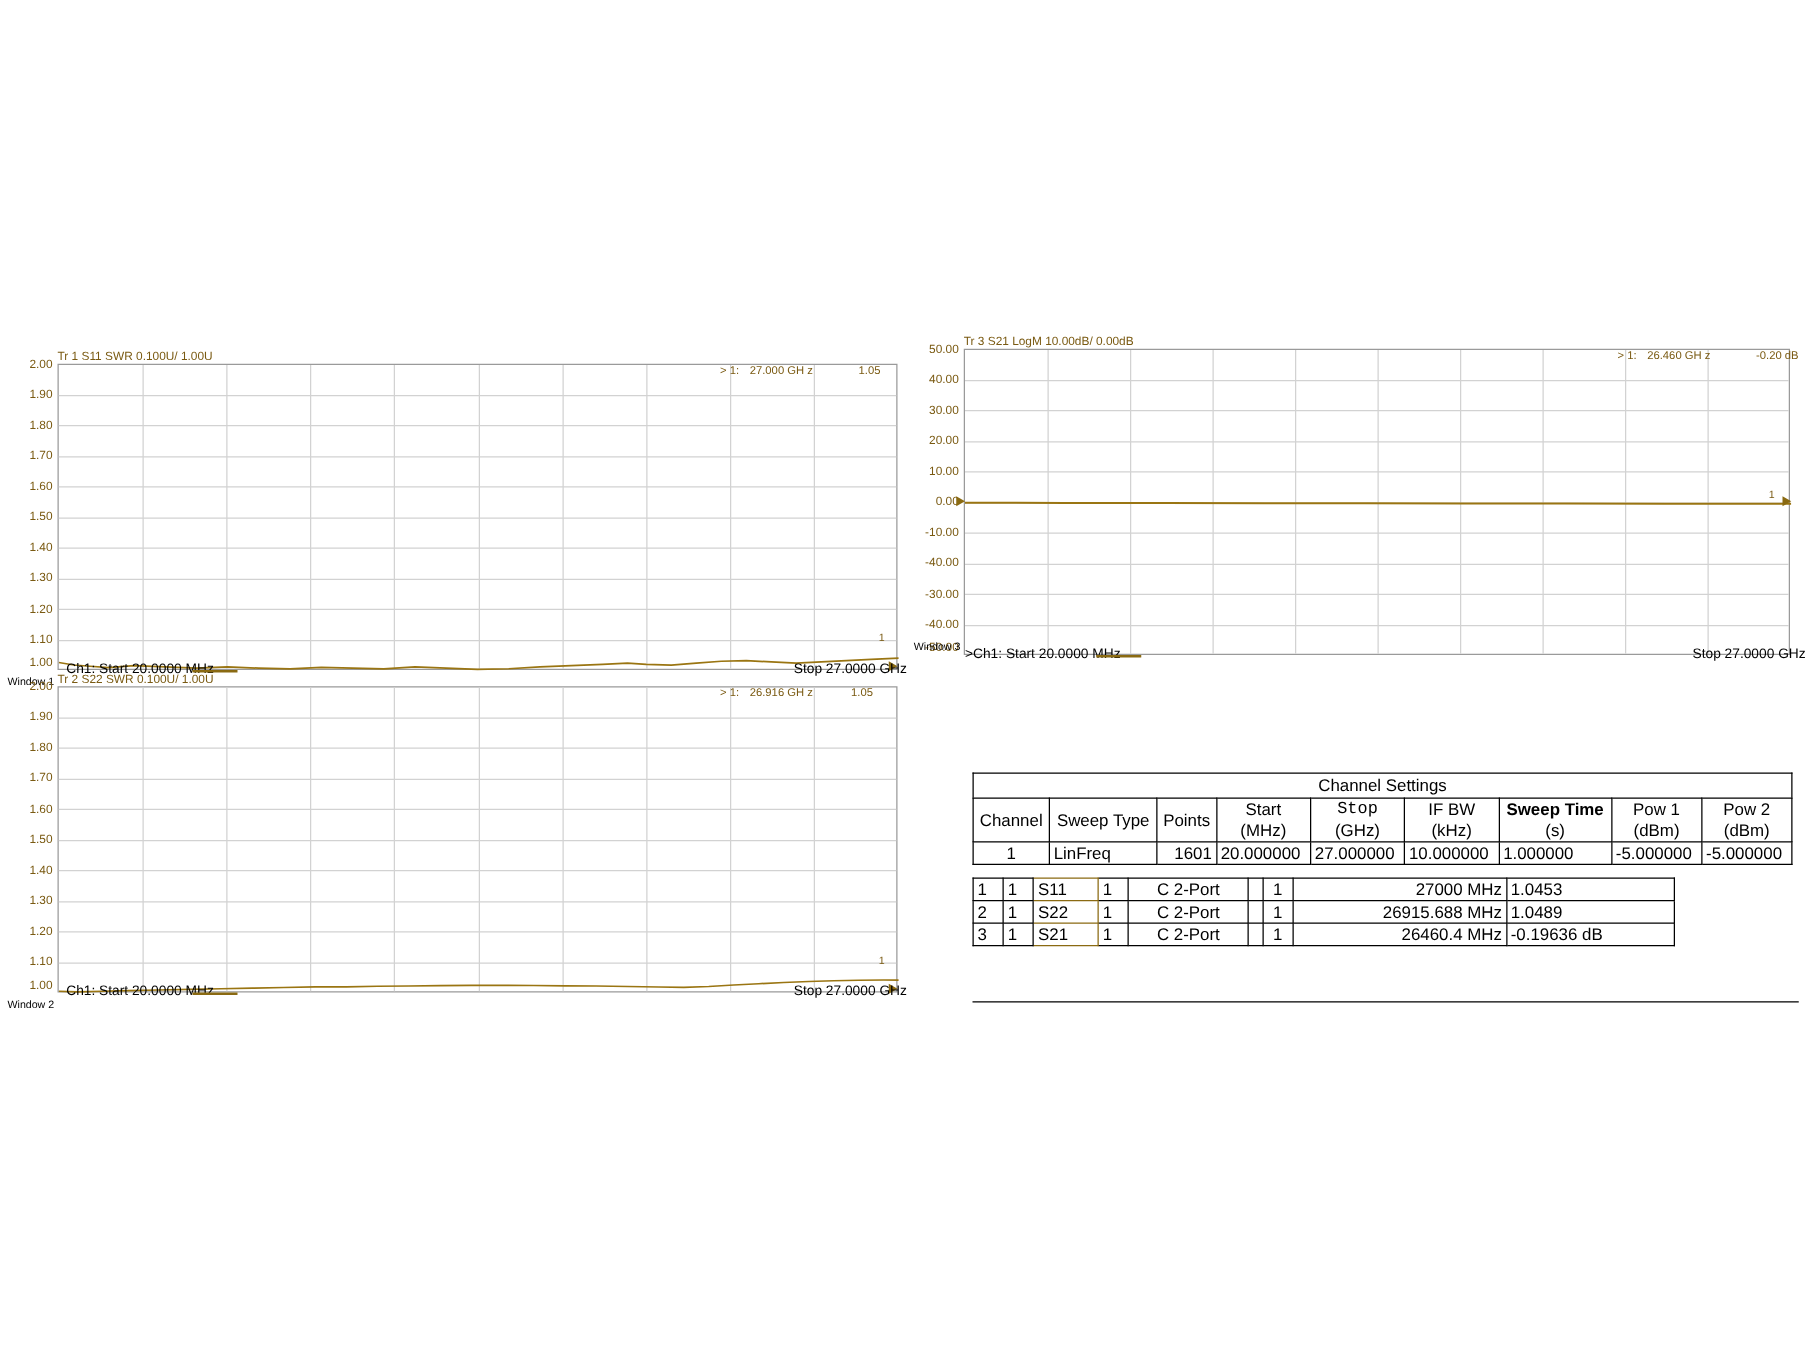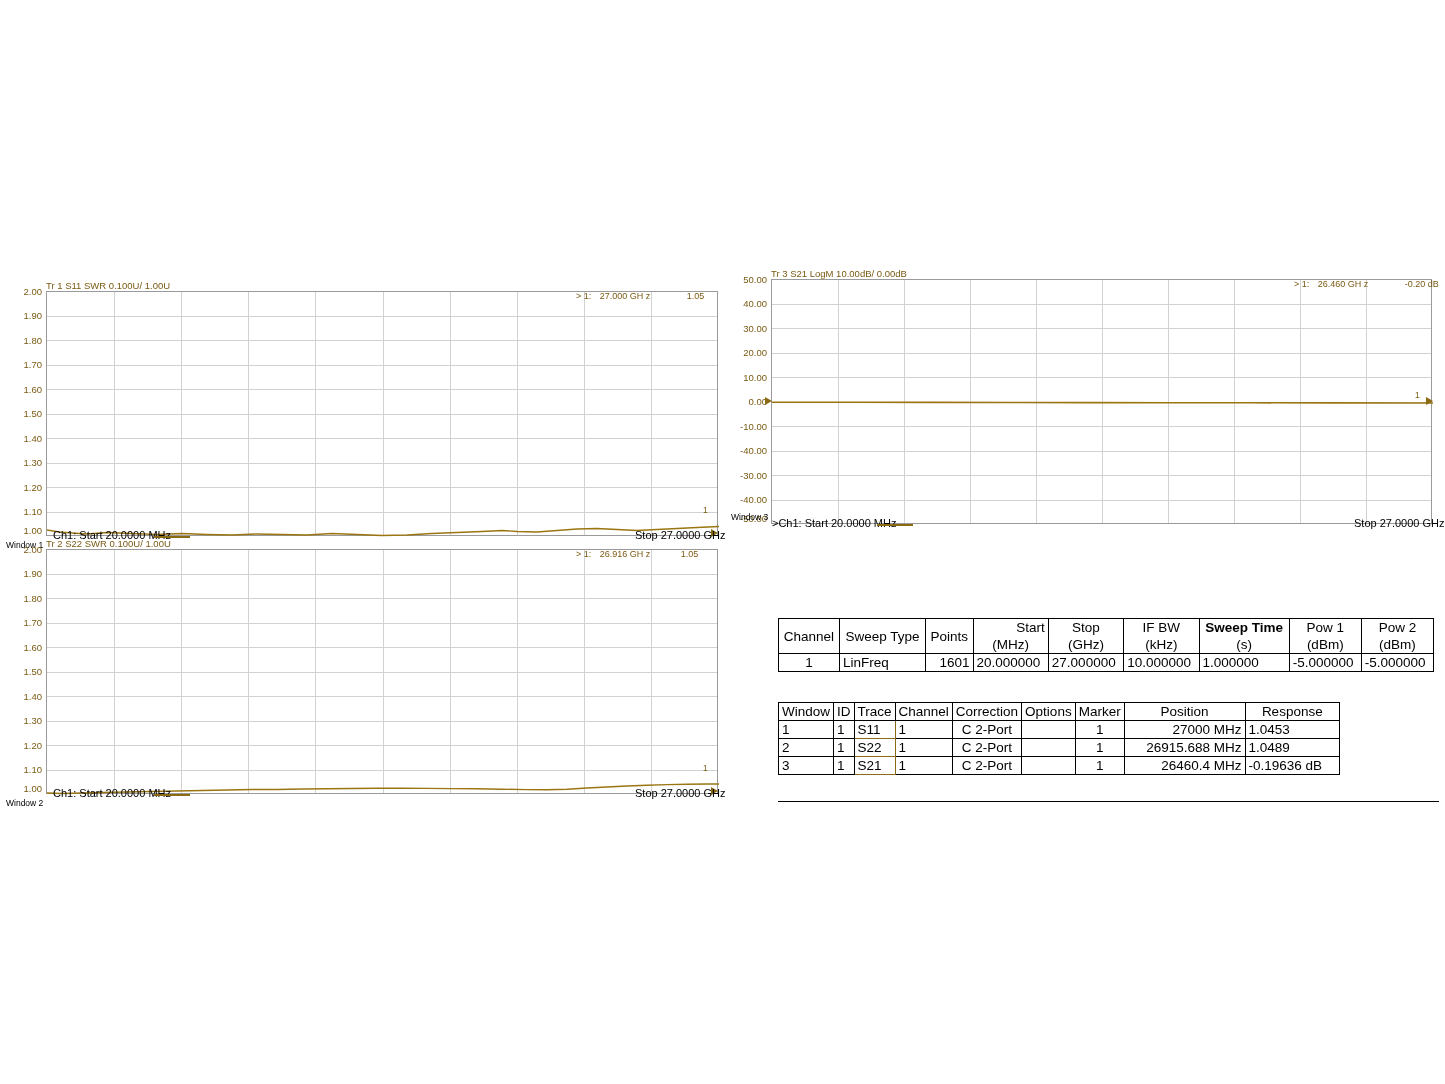--- a/index.html
+++ b/index.html
@@ -209,28 +209,29 @@
     <div class="arrow-r" style="left:20px;top:129px;border-left-color:#8a6a12;"></div>
 
     <div class="foot footL" style="left:27px;top:249px;">&gt;Ch1:  Start   20.0000 MHz</div>
     <div class="sweepline" style="left:132px;top:256px;width:36px;"></div>
     <div class="foot" style="left:609px;top:249px;">Stop  27.0000 GHz</div>
     <div class="winlbl" style="left:-14px;top:244px;">Window 3</div>
   </div>
 
   <div class="tblwrap" style="left:778px;top:618px;">
     <div style="width:656px;">
+      <div class="cap">Channel Settings</div>
       <table class="k" style="width:656px;">
         <tbody>
             <tr>
           <th rowspan="2" class="ctr">Channel</th>
           <th rowspan="2" class="ctr">Sweep Type</th>
           <th rowspan="2" class="ctr">Points</th>
-          <th class="ctr" style="border-bottom:none;text-align:right;">Start</th>
-          <th class="ctr" style="border-bottom:none;">Stop</th>
+          <th class="ctr" style="border-bottom:none;">Start</th>
+          <th class="ctr" style="border-bottom:none;font-family:Liberation Mono, monospace;">Stop</th>
           <th class="ctr" style="border-bottom:none;">IF BW</th>
           <th class="ctr" style="border-bottom:none;font-weight:bold;">Sweep Time</th>
           <th class="ctr" style="border-bottom:none;">Pow 1</th>
           <th class="ctr" style="border-bottom:none;">Pow 2</th>
         </tr>
         <tr>
           <th class="ctr" style="border-top:none;">(MHz)</th>
           <th class="ctr" style="border-top:none;">(GHz)</th>
           <th class="ctr" style="border-top:none;">(kHz)</th>
           <th class="ctr" style="border-top:none;">(s)</th>
@@ -250,31 +251,20 @@
         </tr>
       </tbody>
         </table>
     </div>
   </div>
 
   <div class="tblwrap" style="left:778px;top:702px;">
     <div style="width:562px;">
       <table class="k" style="width:562px;">
         <tbody>
-            <tr>
-          <th>Window</th>
-          <th>ID</th>
-          <th>Trace</th>
-          <th>Channel</th>
-          <th>Correction</th>
-          <th>Options</th>
-          <th>Marker</th>
-          <th class="ctr" style="width:120px;">Position</th>
-          <th class="ctr" style="width:92px;">Response</th>
-        </tr>
         <tr>
           <td>1</td>
           <td>1</td>
           <td class="boxed">S11</td>
           <td>1</td>
           <td class="ctr">C 2-Port</td>
           <td></td>
           <td class="ctr">1</td>
           <td class="rgt">27000 MHz</td>
           <td>1.0453</td>

